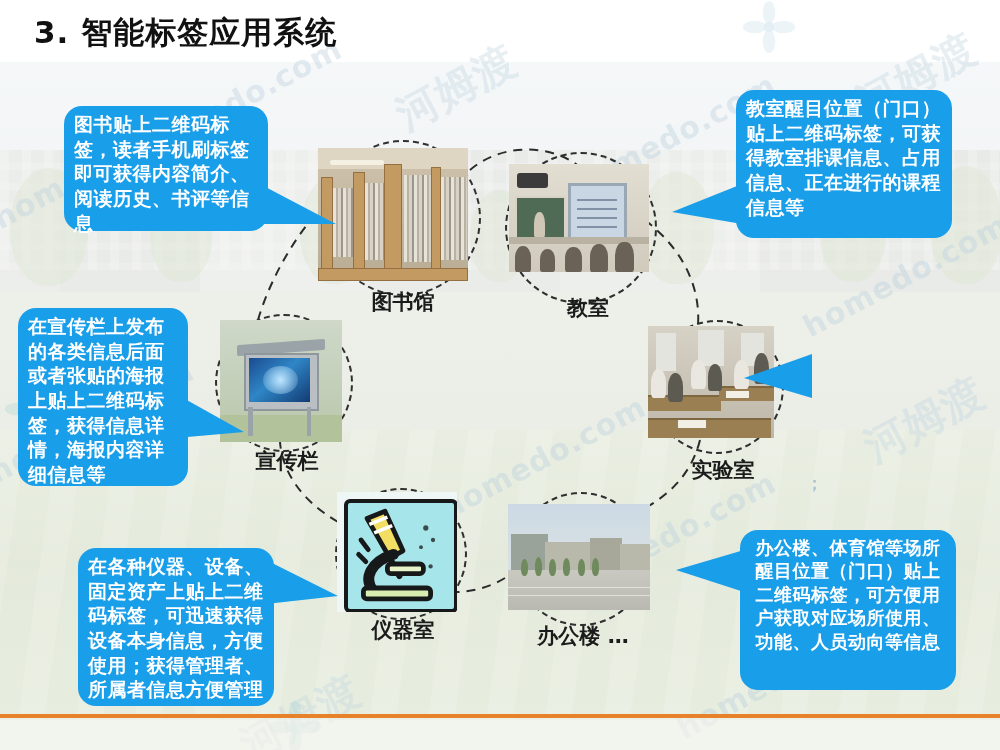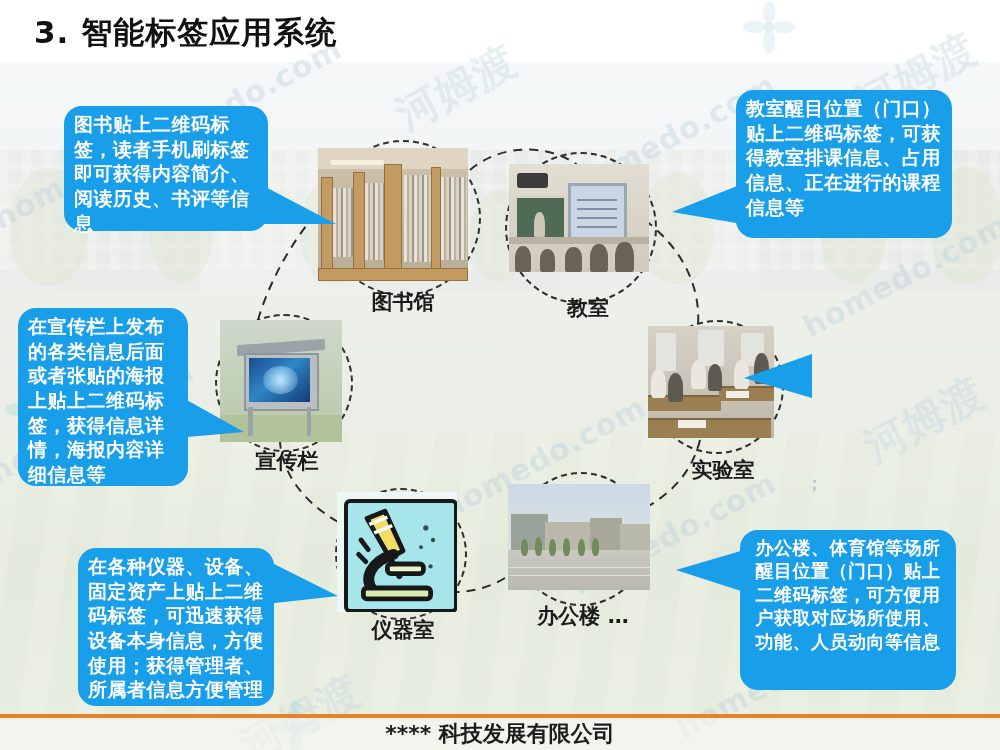--- a/index.html
+++ b/index.html
@@ -340,21 +340,21 @@
               <circle cx="80" cy="40" r="1.8"></circle>
               <circle cx="70" cy="46" r="1.6"></circle>
             <circle cx="78" cy="62" r="1.8"></circle>
           </g>
         </svg>
       </div>
     </div>
     <div class="cap" style="top:128px;">仪器室</div>
   </div>
 
-  <div class="node" style="left:508px;top:472px;width:150px;height:170px;">
+  <div class="node" style="left:508px;top:492px;width:150px;height:170px;">
     <div class="ring-circle" style="left:6px;top:0px;width:130px;height:130px;"></div>
     <div class="pic" style="left:0px;top:12px;width:142px;height:106px;">
       <div class="ph off-sky">
         <div class="off-blockA" style="left:2%;top:28%;width:26%;height:34%;"></div>
         <div class="off-blockB" style="left:26%;top:36%;width:34%;height:26%;"></div>
         <div class="off-blockC" style="left:58%;top:32%;width:22%;height:30%;"></div>
         <div class="off-blockB" style="left:79%;top:38%;width:21%;height:24%;"></div>
         <div class="off-plaza"></div>
         <div class="off-tree" style="left:9%;top:52%;width:5%;height:16%;"></div>
         <div class="off-tree" style="left:19%;top:50%;width:5%;height:18%;"></div>
@@ -404,15 +404,14 @@
 
   <div class="callout" style="left:740px;top:530px;width:216px;height:160px;padding:6px 10px 12px;font-size:18px;text-align:center;">
     <span class="txt">办公楼、体育馆等场所醒目位置（门口）贴上二维码标签，可方便用户获取对应场所使用、功能、人员动向等信息</span>
   </div>
   <svg style="position:absolute;left:676px;top:548px;width:70px;height:52px;" viewBox="0 0 70 52">
     <path d="M68 2 L0 22 L68 44 Z" fill="#199eea"></path>
   </svg>
 
   <div style="position:absolute;left:0;top:714px;width:1000px;height:4px;background:#e8822a;"></div>
   <div style="position:absolute;left:0;top:718px;width:1000px;height:32px;background:rgba(240,241,234,.72);"></div>
-  <div style="position:absolute;left:0;top:719px;width:1000px;text-align:center;font-size:22px;font-weight:bold;color:#1b1b1b;">**** 科技发展有限公司</div>
 
 </div>
 
 </body></html>

